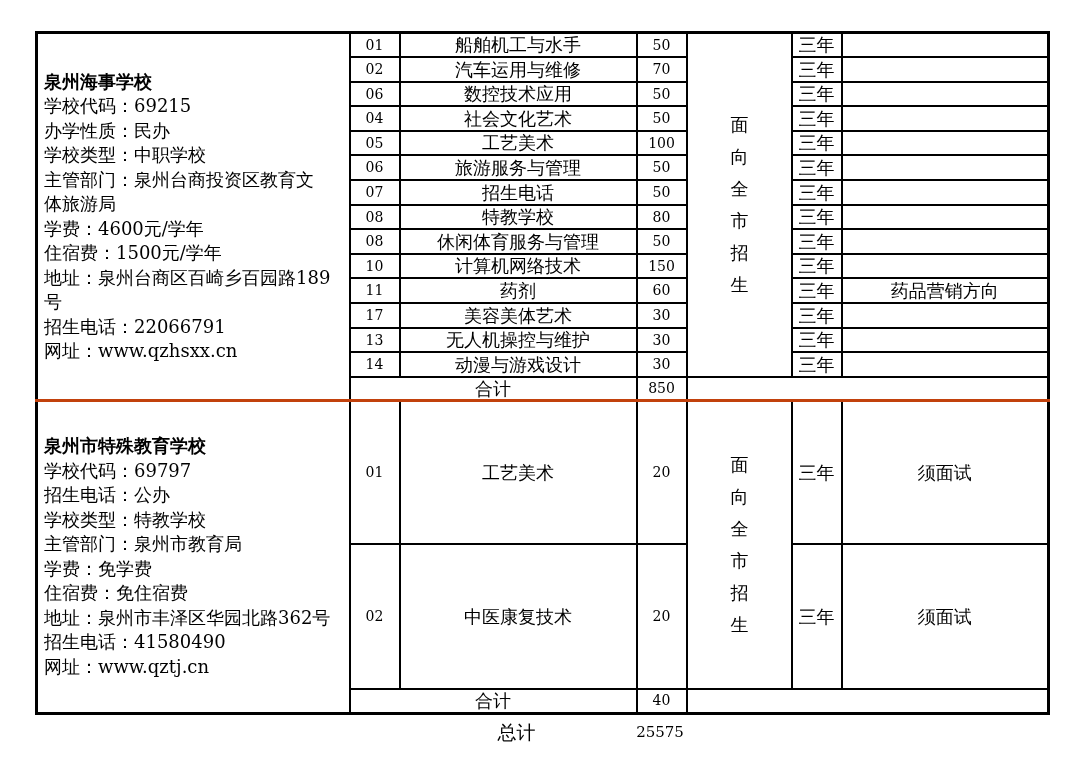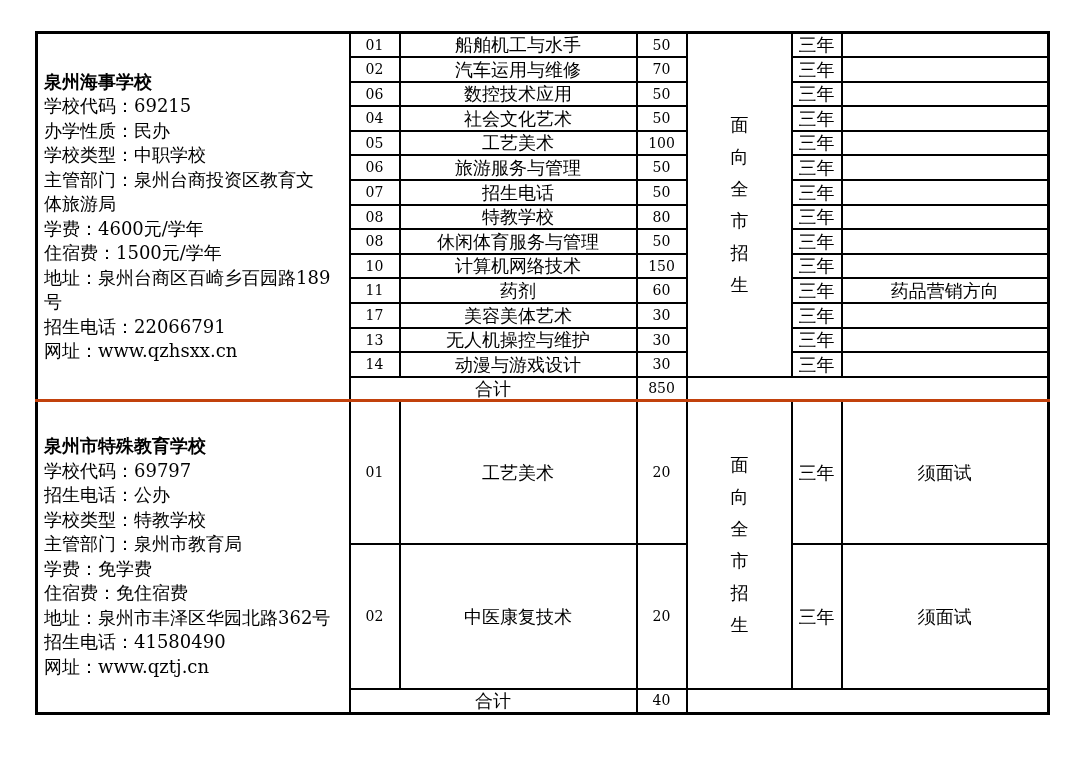--- a/index.html
+++ b/index.html
@@ -211,13 +211,17 @@
         <td>须面试</td>
       </tr>
       <tr class="subtotal">
         <td colspan="2">合计</td>
         <td class="quota-cell">40</td>
         <td colspan="3"></td>
       </tr>
     </tbody>
   </table>
 
+  <div class="grand-total">
+    <div class="gt-label">总计</div>
+    <div class="gt-value">25575</div>
+  </div>
 </div>
 
 </body></html>

